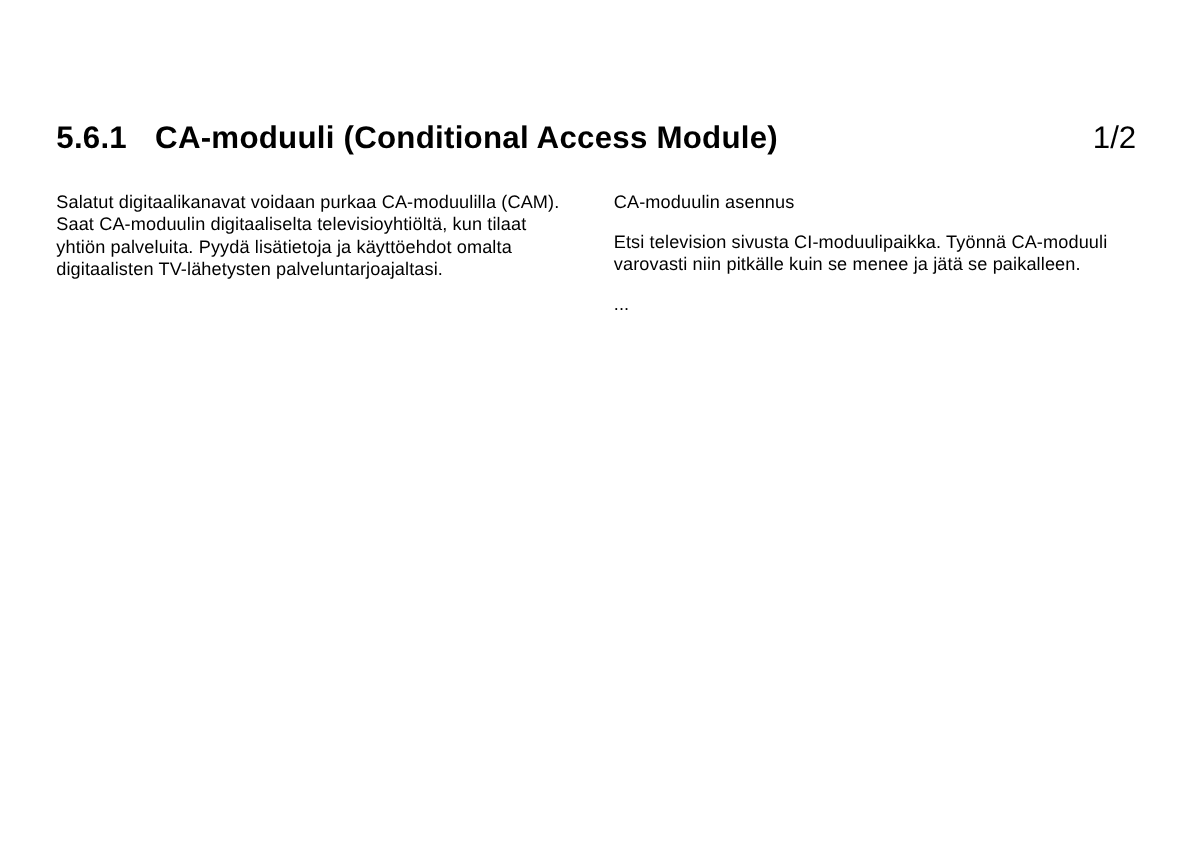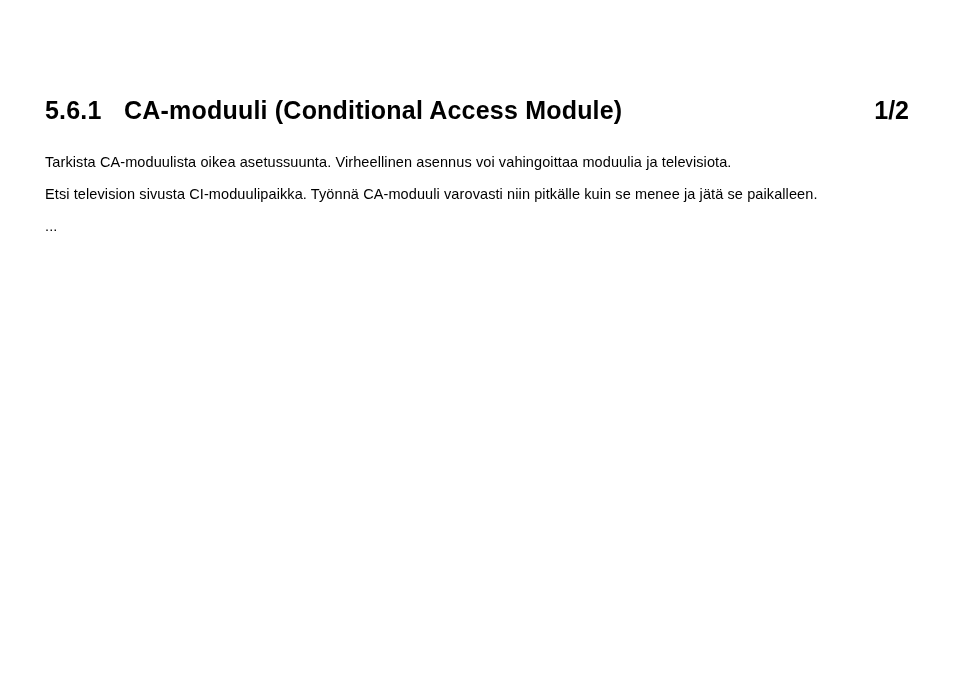--- a/index.html
+++ b/index.html
@@ -29,21 +29,21 @@
     margin-right: 18px;
   }
   .title {
     font-size: 25px;
     font-weight: 600;
     letter-spacing: 0.2px;
     flex: 1;
   }
   .page-indicator {
     font-size: 25px;
-    font-weight: 700;
+    font-weight: 400;
   }
   .columns {
     display: flex;
     gap: 28px;
   }
   .col {
     flex: 1;
     font-size: 14.5px;
     line-height: 1.25;
     letter-spacing: 0.1px;
@@ -59,18 +59,21 @@
   <div class="header">
     <div>
       <span class="section-number">5.6.1</span>
       <span class="title">CA-moduuli (Conditional Access Module)</span>
     </div>
     <div class="page-indicator">1/2</div>
   </div>
 
   <div class="columns">
     <div class="col">
-      <p>Tarkista CA-moduulista oikea asetussuunta. Virheellinen asennus voi vahingoittaa moduulia ja televisiota.</p>
+      <p>Salatut digitaalikanavat voidaan purkaa CA-moduulilla (CAM). Saat CA-moduulin digitaaliselta televisioyhtiöltä, kun tilaat yhtiön palveluita. Pyydä lisätietoja ja käyttöehdot omalta digitaalisten TV-lähetysten palveluntarjoajaltasi.</p>
+    </div>
+    <div class="col">
+      <p>CA-moduulin asennus</p>
       <p>Etsi television sivusta CI-moduulipaikka. Työnnä CA-moduuli varovasti niin pitkälle kuin se menee ja jätä se paikalleen.</p>
       <p>...</p>
     </div>
   </div>
 </div>
 
 </body></html>

